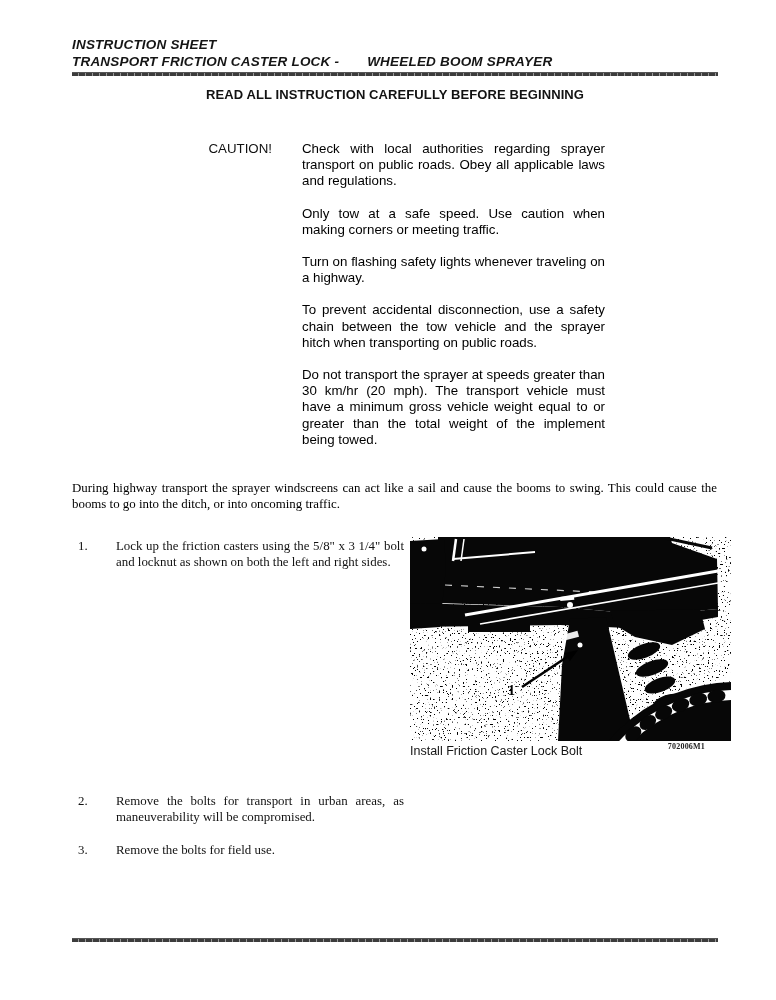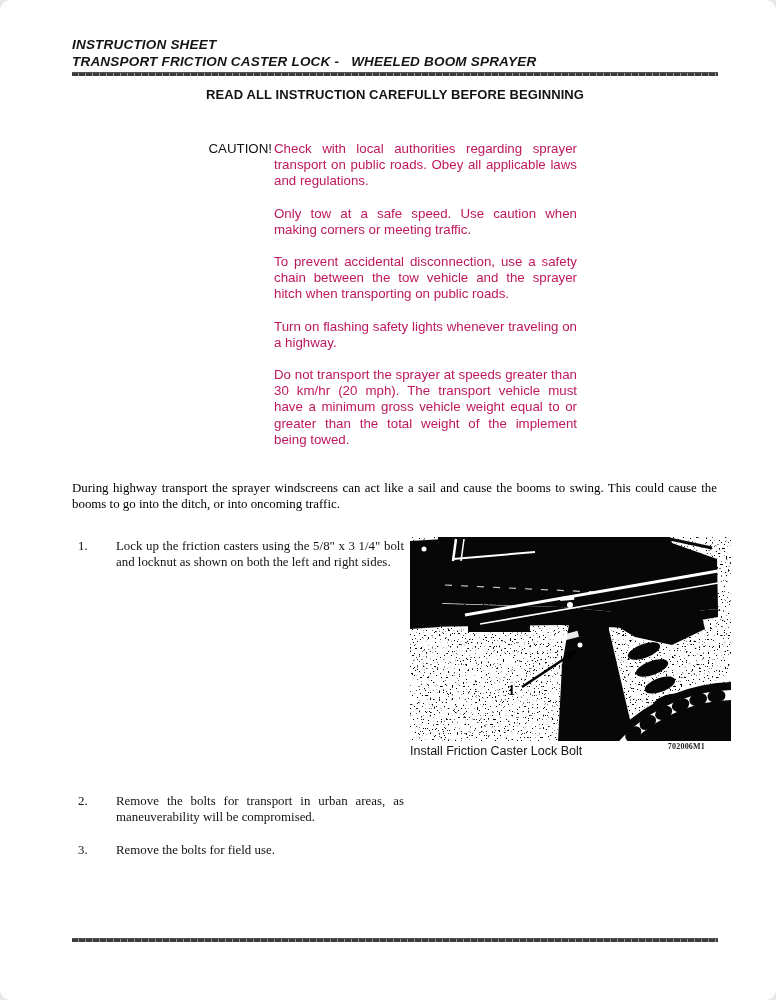--- a/index.html
+++ b/index.html
@@ -1,45 +1,44 @@
 <!DOCTYPE html>
 <html><head>
 <meta charset="utf-8">
 <style>
   html,body{margin:0;padding:0;background:#e8e8e8;}
   .page{
     position:relative;width:776px;height:1000px;background:#ffffff;
     margin:0 auto;overflow:hidden;color:#111;
     font-family:"Liberation Sans",sans-serif;
-    border-radius:11px;
   }
   .hdr{
     position:absolute;left:72px;top:36px;width:646px;
     font-weight:bold;font-style:italic;font-size:13.5px;line-height:17px;
     letter-spacing:.2px;color:#151515;
   }
-  .hdr-line2{display:flex;gap:12px;}
+  .hdr-line2{display:flex;gap:28px;}
   .rule{
     position:absolute;left:72px;height:3px;
     background:repeating-linear-gradient(90deg,#3c3c3c 0 6px,#9a9a9a 6px 7px);
     border-top:1px solid #555;
   }
   .rule-top{top:72px;width:646px;}
   .rule-bottom{top:938px;width:646px;}
   .read-all{
     position:absolute;left:72px;top:87px;width:646px;text-align:center;
     font-weight:bold;font-size:13px;letter-spacing:.1px;color:#121212;
   }
   .caution-label{
     position:absolute;left:72px;top:141px;width:200px;text-align:right;
     font-weight:normal;font-size:13.3px;color:#101010;
   }
   .caution-body{
-    position:absolute;left:274px;top:141px;width:303px;
-    font-size:13.3px;line-height:16.2px;text-align:justify;color:#be185d;
+    position:absolute;left:302px;top:141px;width:303px;
+    font-size:13.3px;line-height:16.2px;text-align:justify;color:#000000;
   }
   .caution-body p{margin:0 0 16px 0;}
   .serif{font-family:"Liberation Serif",serif;}
   .intro{
     position:absolute;left:72px;top:481px;width:645px;
     font-size:12.9px;line-height:15.5px;text-align:justify;color:#000000;
   }
   .step{
     position:absolute;left:72px;display:flex;
     font-size:12.9px;line-height:15.5px;color:#121212;
@@ -79,22 +78,22 @@
 
   <div class="rule rule-top"></div>
 
   <div class="read-all">READ ALL INSTRUCTION CAREFULLY BEFORE BEGINNING</div>
 
   <div class="caution-label">CAUTION!</div>
 
   <div class="caution-body">
     <p>Check with local authorities regarding sprayer transport on public roads. Obey all applicable laws and regulations.</p>
     <p>Only tow at a safe speed. Use caution when making corners or meeting traffic.</p>
+    <p>Turn on flashing safety lights whenever traveling on a highway.</p>
     <p>To prevent accidental disconnection, use a safety chain between the tow vehicle and the sprayer hitch when transporting on public roads.</p>
-    <p>Turn on flashing safety lights whenever traveling on a highway.</p>
     <p>Do not transport the sprayer at speeds greater than 30 km/hr (20 mph). The transport vehicle must have a minimum gross vehicle weight equal to or greater than the total weight of the implement being towed.</p>
   </div>
 
   <div class="intro serif">During highway transport the sprayer windscreens can act like a sail and cause the booms to swing. This could cause the booms to go into the ditch, or into oncoming traffic.</div>
 
   <div class="step step1 serif">
     <span class="num">1.</span>
     <span class="txt">Lock up the friction casters using the 5/8" x 3 1/4" bolt and locknut as shown on both the left and right sides.</span>
   </div>
 

